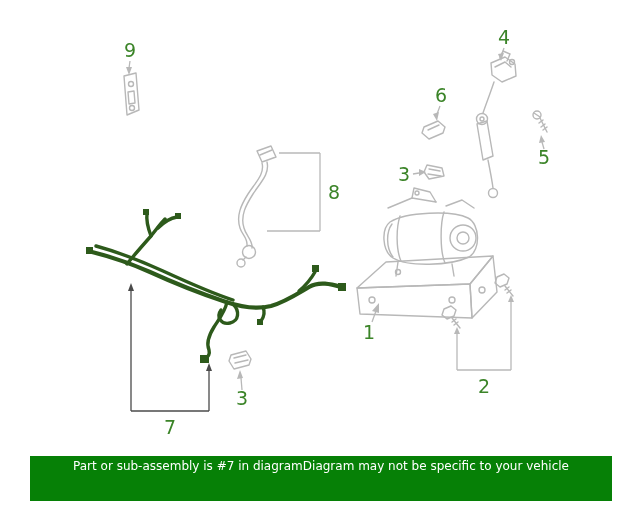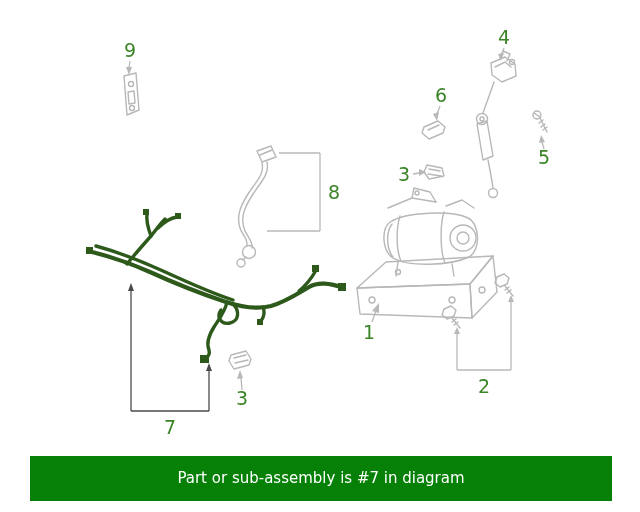--- a/index.html
+++ b/index.html
@@ -10,22 +10,22 @@
   .callout{font-size:19px;fill:#3b8428;}
   .gray{stroke:#b8b8b8;fill:none;stroke-width:1.4;stroke-linecap:round;stroke-linejoin:round;}
   .leader{stroke:#b8b8b8;stroke-width:1.3;fill:none;}
   .ah{fill:#b8b8b8;stroke:none;}
   .leader7{stroke:#4a4a4a;stroke-width:1.3;fill:none;}
   .ah7{fill:#4a4a4a;stroke:none;}
   .harness{stroke:#2d5a1b;fill:none;stroke-width:4.2;stroke-linecap:round;stroke-linejoin:round;}
   .harness2{stroke:#2d5a1b;fill:none;stroke-width:3.4;stroke-linecap:round;stroke-linejoin:round;}
   .hfill{fill:#2d5a1b;stroke:none;}
   .banner{position:absolute;left:30px;top:456px;width:582px;height:45px;background:#068006;
-          color:#ffffff;display:flex;flex-direction:column;justify-content:center;
-          text-align:center;font-size:15px;line-height:21px;}
+          color:#ffffff;display:flex;justify-content:center;
+          text-align:center;font-size:12px;line-height:21px;}
 </style>
 </head>
 <body>
 
 <div class="stage">
   <svg width="640" height="512" viewBox="0 0 640 512">
 
     <g>
       <path class="gray" d="M124,76 L136,73 L139,110 L127,115 Z"></path>
       <circle class="gray" cx="131" cy="84" r="2.5"></circle>
@@ -169,14 +169,15 @@
     <text class="callout" x="404" y="181" text-anchor="middle">3</text>
     <text class="callout" x="334" y="199" text-anchor="middle">8</text>
     <text class="callout" x="369" y="339" text-anchor="middle">1</text>
     <text class="callout" x="484" y="393" text-anchor="middle">2</text>
     <text class="callout" x="242" y="405" text-anchor="middle">3</text>
     <text class="callout" x="170" y="434" text-anchor="middle">7</text>
   </svg>
 
   <div class="banner">
     <div>Part or sub-assembly is #7 in diagram</div>
+    <div>Diagram may not be specific to your vehicle</div>
   </div>
 </div>
 
 </body></html>

